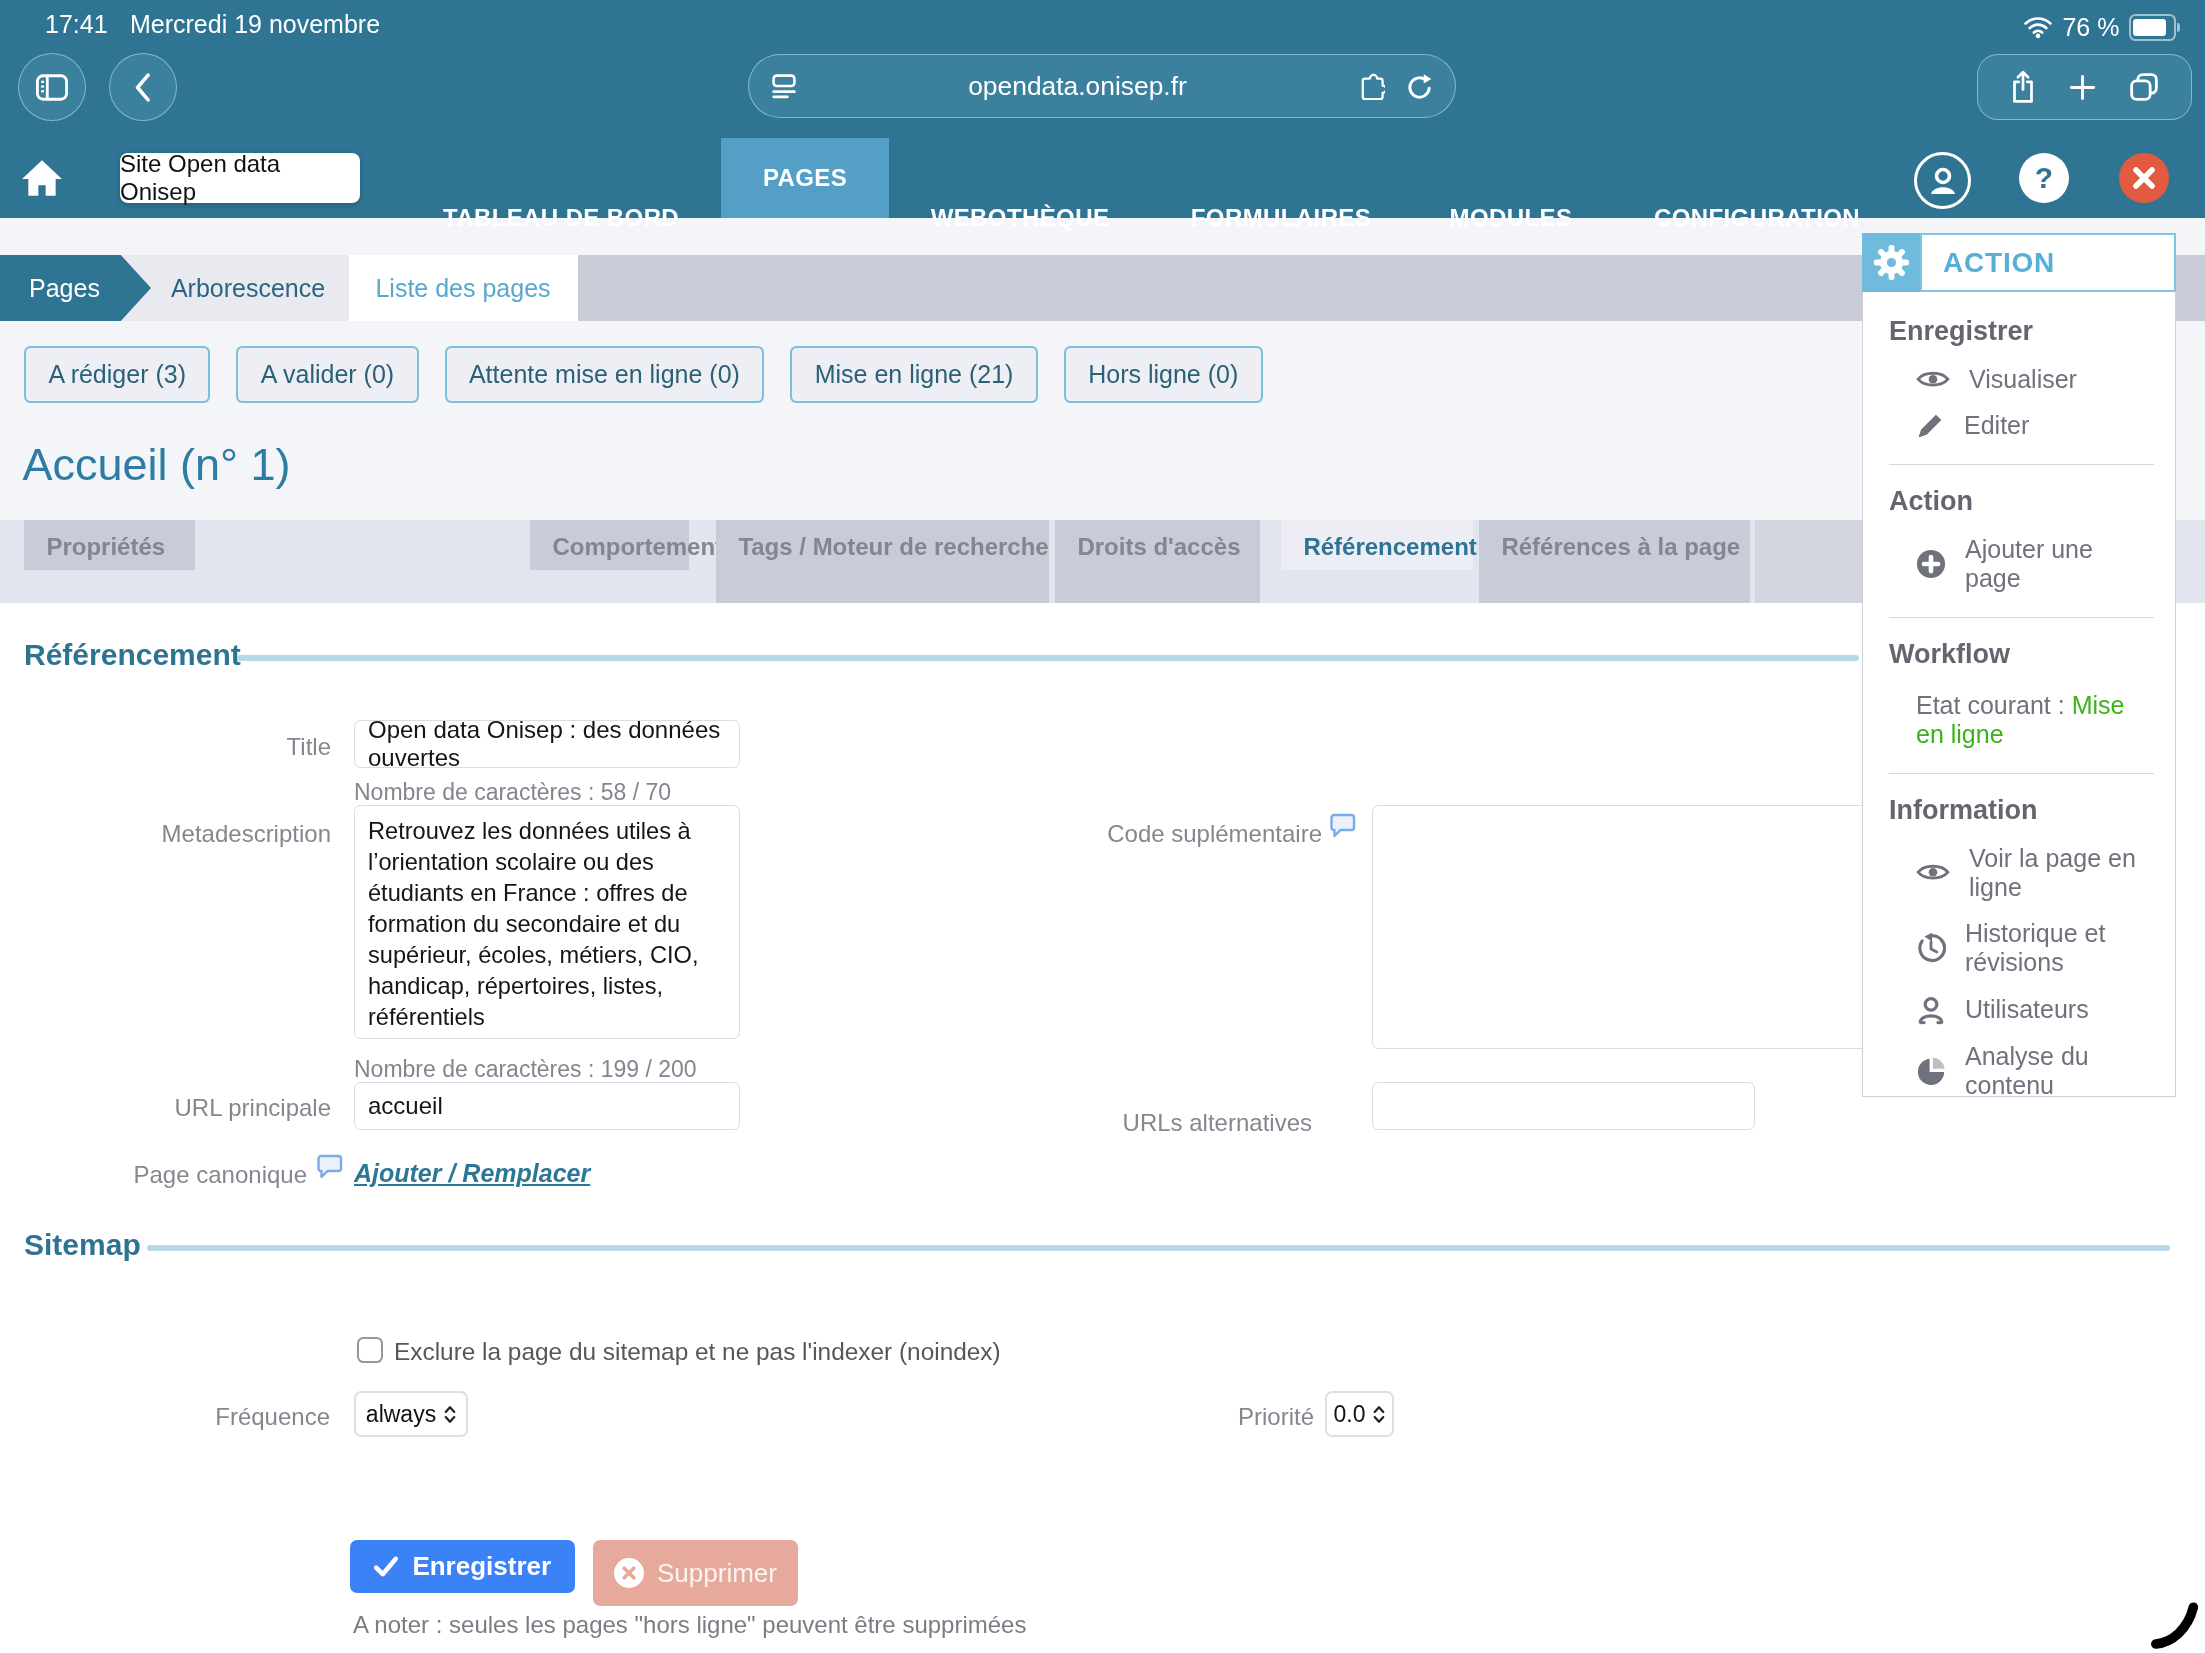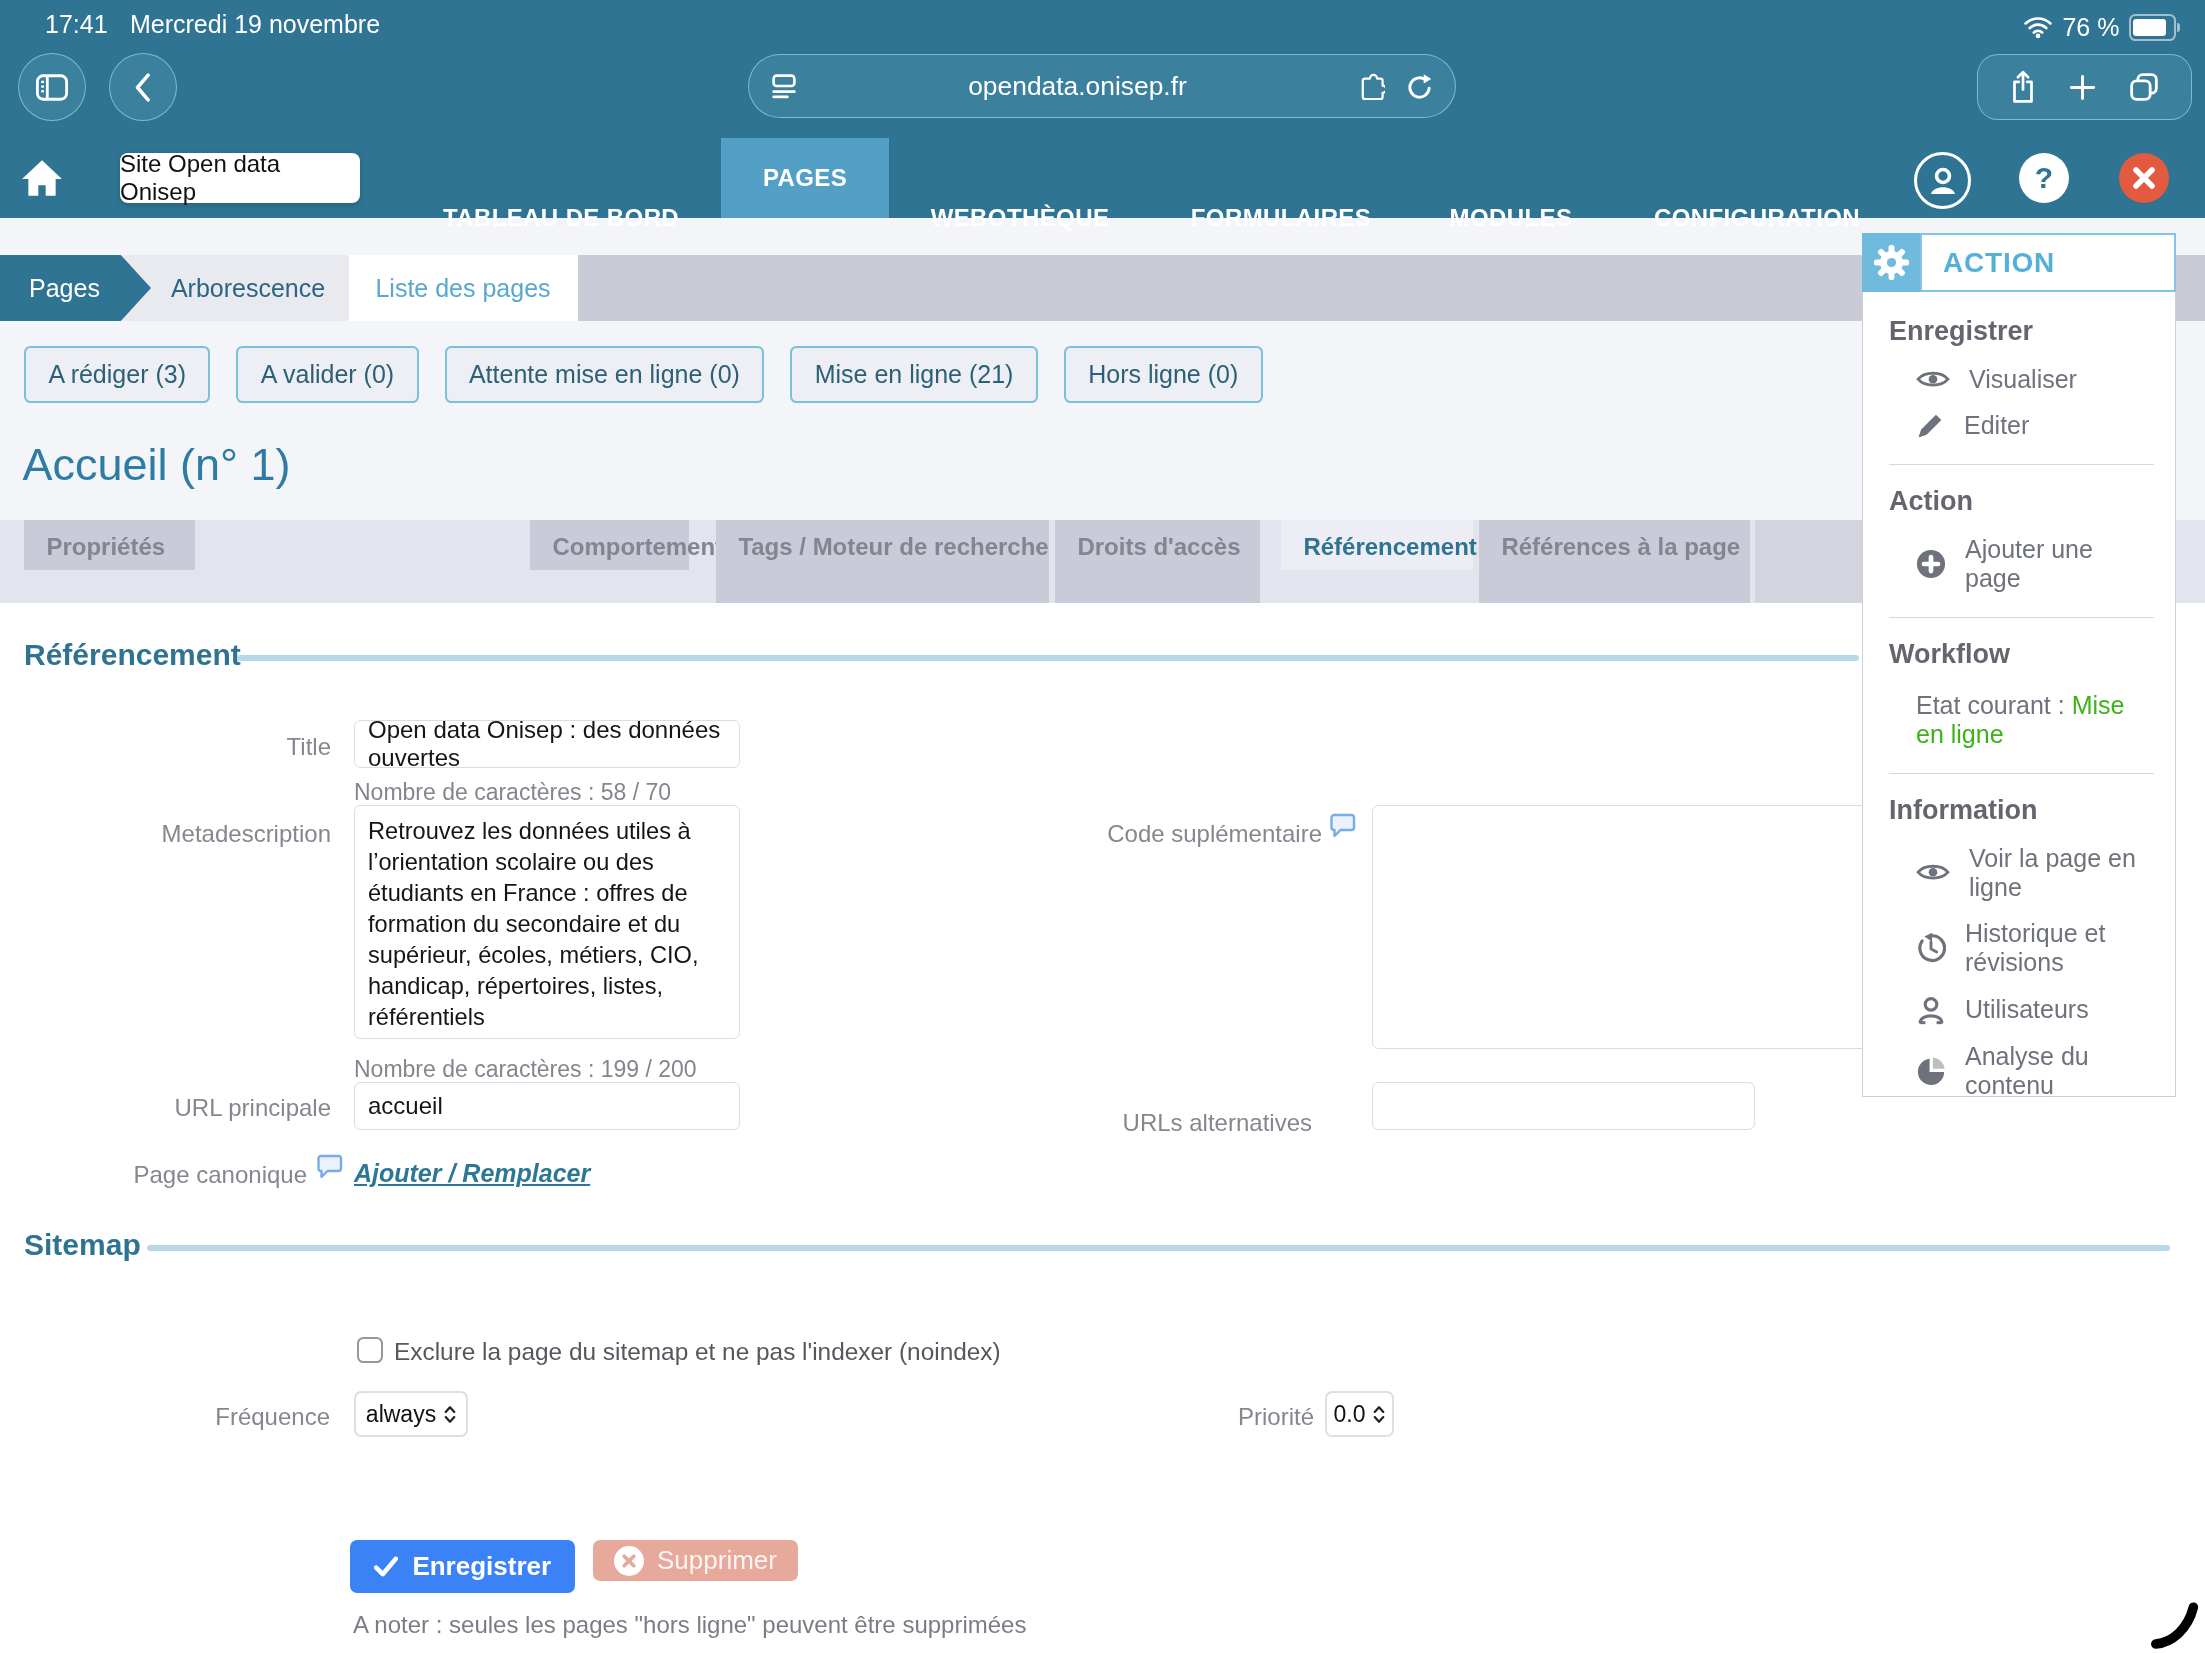--- a/index.html
+++ b/index.html
@@ -71,21 +71,21 @@
          padding:9.6px 13px;box-sizing:border-box;line-height:31px;font-family:"Liberation Sans",sans-serif;resize:none;outline:none;}
   .count{position:absolute;color:#84868e;font-size:23px;}
   .canon-link{position:absolute;color:#2b7795;font-size:25px;font-weight:700;font-style:italic;text-decoration:underline;}
   .checkbox{position:absolute;width:22.4px;height:22.4px;border:2.4px solid #95979e;border-radius:6.4px;background:#fff;}
   .chk-label{position:absolute;color:#55575c;font-size:24.4px;}
   .select{position:absolute;height:46px;background:#fff;border:2px solid #dcdee8;border-radius:7.2px;
           display:flex;align-items:center;justify-content:center;gap:8px;font-size:23px;color:#111;box-sizing:border-box;}
 
   .btn-save{position:absolute;left:350px;top:1540px;height:53px;padding:0 24px;background:#3b82f6;border-radius:7.2px;
             display:flex;align-items:center;gap:14.4px;color:#fff;font-weight:700;font-size:26px;}
-  .btn-del{position:absolute;left:593px;top:1540px;height:41px;padding:0 21px;background:#e6a99b;border-radius:7.2px;
+  .btn-del{position:absolute;left:593px;top:1540px;height:66px;padding:0 21px;background:#e6a99b;border-radius:7.2px;
            display:flex;align-items:center;gap:13px;color:rgba(255,255,255,.88);font-size:26px;}
   .del-circ{width:30px;height:30px;border-radius:50%;background:#fff;display:flex;align-items:center;justify-content:center;}
   .note{position:absolute;left:353px;top:1611px;color:#7b7d84;font-size:24px;}
 
   
   .panel{left:1862px;top:233px;width:314px;height:864px;z-index:5;}
   .phead{display:flex;height:59px;}
   .gear-sq{width:58px;height:59px;background:#6fbadd;display:flex;align-items:center;justify-content:center;flex:none;}
   .phead-box{flex:1;background:#fff;border:2.4px solid #82c4e3;display:flex;align-items:center;padding-left:21px;
              color:#55b0d8;font-weight:700;font-size:28px;letter-spacing:0.8px;box-sizing:border-box;}

